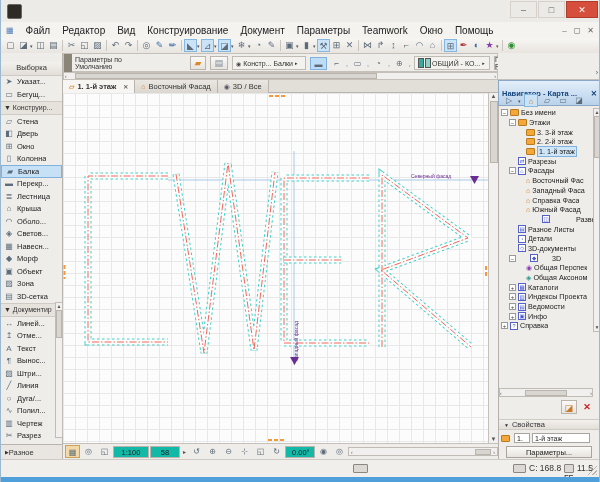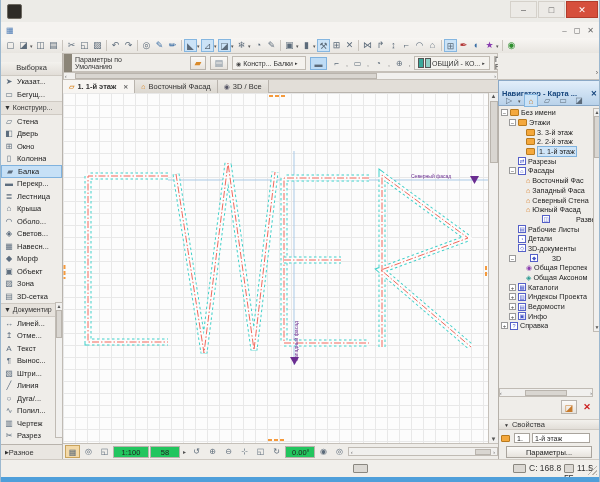--- a/index.html
+++ b/index.html
@@ -79,21 +79,21 @@
           background-image:linear-gradient(#e8e8e8 1px,transparent 1px),linear-gradient(90deg,#e8e8e8 1px,transparent 1px);
           background-size:12px 12px}
   .vscroll{left:487px;top:93px;width:10px;height:350px;background:#f1f0ee;border-left:1px solid #c5c0b9;box-sizing:border-box;
            font-size:6px;color:#555;text-align:center}
   .vscroll .vthumb{width:6px;height:60px;background:#d9d6d1;border:1px solid #b9b4ad;margin:2px auto}
   
   .viewbar{left:62px;top:443px;width:435px;height:16px;background:#efede9;border-top:1px solid #c5c0b9;
            box-sizing:border-box;display:flex;align-items:center;padding-left:2px;gap:1px}
   .vbtn{width:15px;height:13px;text-align:center;line-height:13px;font-size:8px;color:#5c6b7a}
   .vbtn.sel{background:#f3d9a8;border:1px solid #c9a35c;box-sizing:border-box}
-  .vchip{height:12px;line-height:12px;font-size:7.5px;color:#222;background:#22c55e;border:1px solid #b9b4ad;
+  .vchip{height:12px;line-height:12px;font-size:7.5px;color:#222;background:#14b8a6;border:1px solid #b9b4ad;
          box-sizing:border-box;padding:0 6px;text-align:center}
   .vsep{font-size:6px;color:#555;padding:0 2px}
   .vscrollh{flex:1;height:9px;background:#f1f0ee;border:1px solid #c0bbb4;box-sizing:border-box;
             display:flex;align-items:center;justify-content:flex-end;font-size:5px;color:#555}
   .vscrollh .hthumb{width:14px;margin:0 2px}
   
   .navigator{left:497px;top:80px;width:103px;height:379px;background:#efede9;border-left:1px solid #b5b0a9;box-sizing:border-box}
   .navhdr{left:497px;top:80px;width:103px;height:20px;background:linear-gradient(#e2eefa,#b9d2ea);
           border:1px solid #8aa8c6;box-sizing:border-box;display:flex;align-items:center;justify-content:space-between;
           font-size:7.5px;font-weight:bold;color:#16457c;padding:12px 3px}
@@ -146,20 +146,21 @@
     <div class="appicon"></div>
     <div class="winbtns">
       <div class="wbtn">–</div>
       <div class="wbtn">□</div>
       <div class="wbtn close">✕</div>
     </div>
   </div>
 
   <div class="abs menubar">
     <span class="menugrip">▦</span>
+    <span id="menu-items"><span class="menu-item">Файл</span><span class="menu-item">Редактор</span><span class="menu-item">Вид</span><span class="menu-item">Конструирование</span><span class="menu-item">Документ</span><span class="menu-item">Параметры</span><span class="menu-item">Teamwork</span><span class="menu-item">Окно</span><span class="menu-item">Помощь</span></span>
     <span class="mdibtns" id="mdi-btns">
         <span>–</span>
         <span>◻</span>
         <span>✕</span>
       </span>
   </div>
 
   <div class="abs toolbar1" id="tb1">
       <div class="tbi">▢</div>
       <div class="tbi">◪</div>
@@ -502,36 +503,36 @@
         <span class="tlab">Восточный Фас</span>
       </div>
       <div class="trow" style="padding-left: 18px;">
         <span class="exp" style="visibility: hidden;"></span>
         <span class="tico g" style="color: rgb(217, 122, 32);">⌂</span>
         <span class="tlab">Западный Фаса</span>
       </div>
       <div class="trow" style="padding-left: 18px;">
         <span class="exp" style="visibility: hidden;"></span>
         <span class="tico g" style="color: rgb(217, 122, 32);">⌂</span>
-        <span class="tlab">Северный Стена</span>
+        <span class="tlab">Справка Фаса</span>
       </div>
       <div class="trow" style="padding-left: 18px;">
         <span class="exp" style="visibility: hidden;"></span>
         <span class="tico g" style="color: rgb(217, 122, 32);">⌂</span>
         <span class="tlab">Южный Фасад</span>
       </div>
       <div class="trow" style="padding-left: 10px; gap: 24px;">
         <span class="exp" style="visibility: hidden;"></span>
         <span class="tico sq" style="color: rgb(70, 86, 200);">◫</span>
         <span class="tlab">Развертки</span>
       </div>
       <div class="trow" style="padding-left: 10px;">
         <span class="exp" style="visibility: hidden;"></span>
         <span class="tico sq" style="color: rgb(70, 86, 200);">▤</span>
-        <span class="tlab">Рабочие Листы</span>
+        <span class="tlab">Разное Листы</span>
       </div>
       <div class="trow" style="padding-left: 10px;">
         <span class="exp" style="visibility: hidden;"></span>
         <span class="tico sq" style="color: rgb(70, 86, 200);">◔</span>
         <span class="tlab">Детали</span>
       </div>
       <div class="trow" style="padding-left: 10px;">
         <span class="exp" style="visibility: hidden;"></span>
         <span class="tico sq" style="color: rgb(70, 86, 200);">◇</span>
         <span class="tlab">3D-документы</span>

